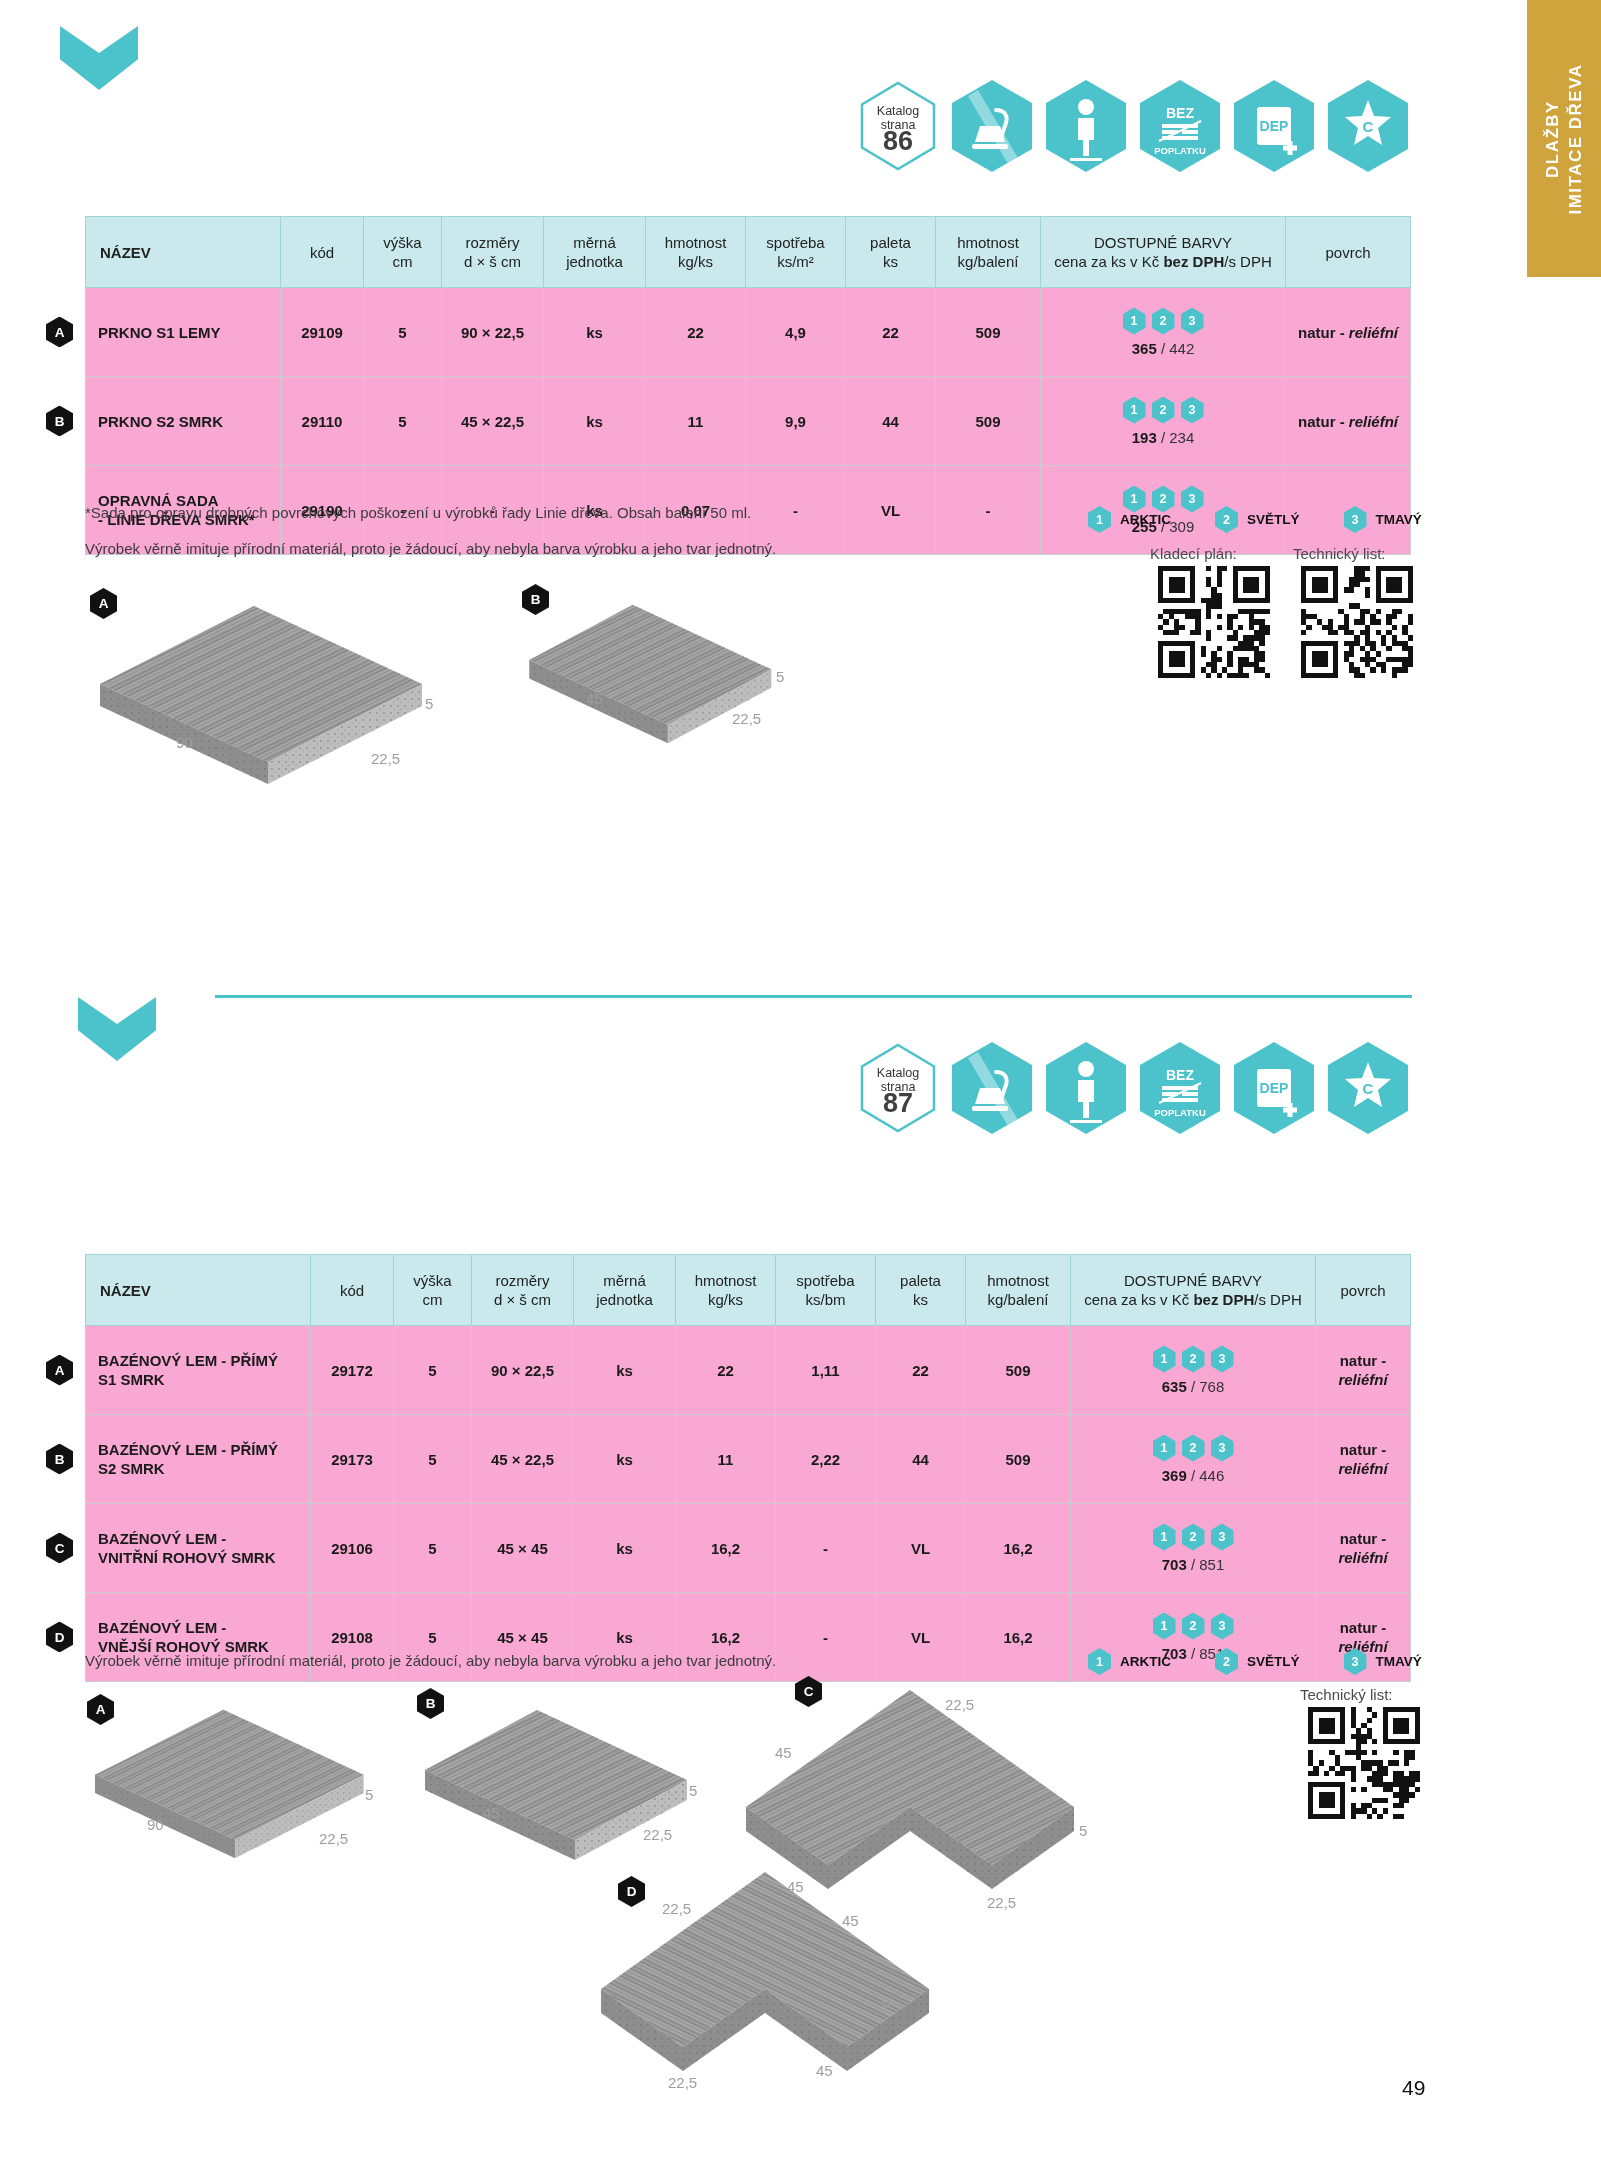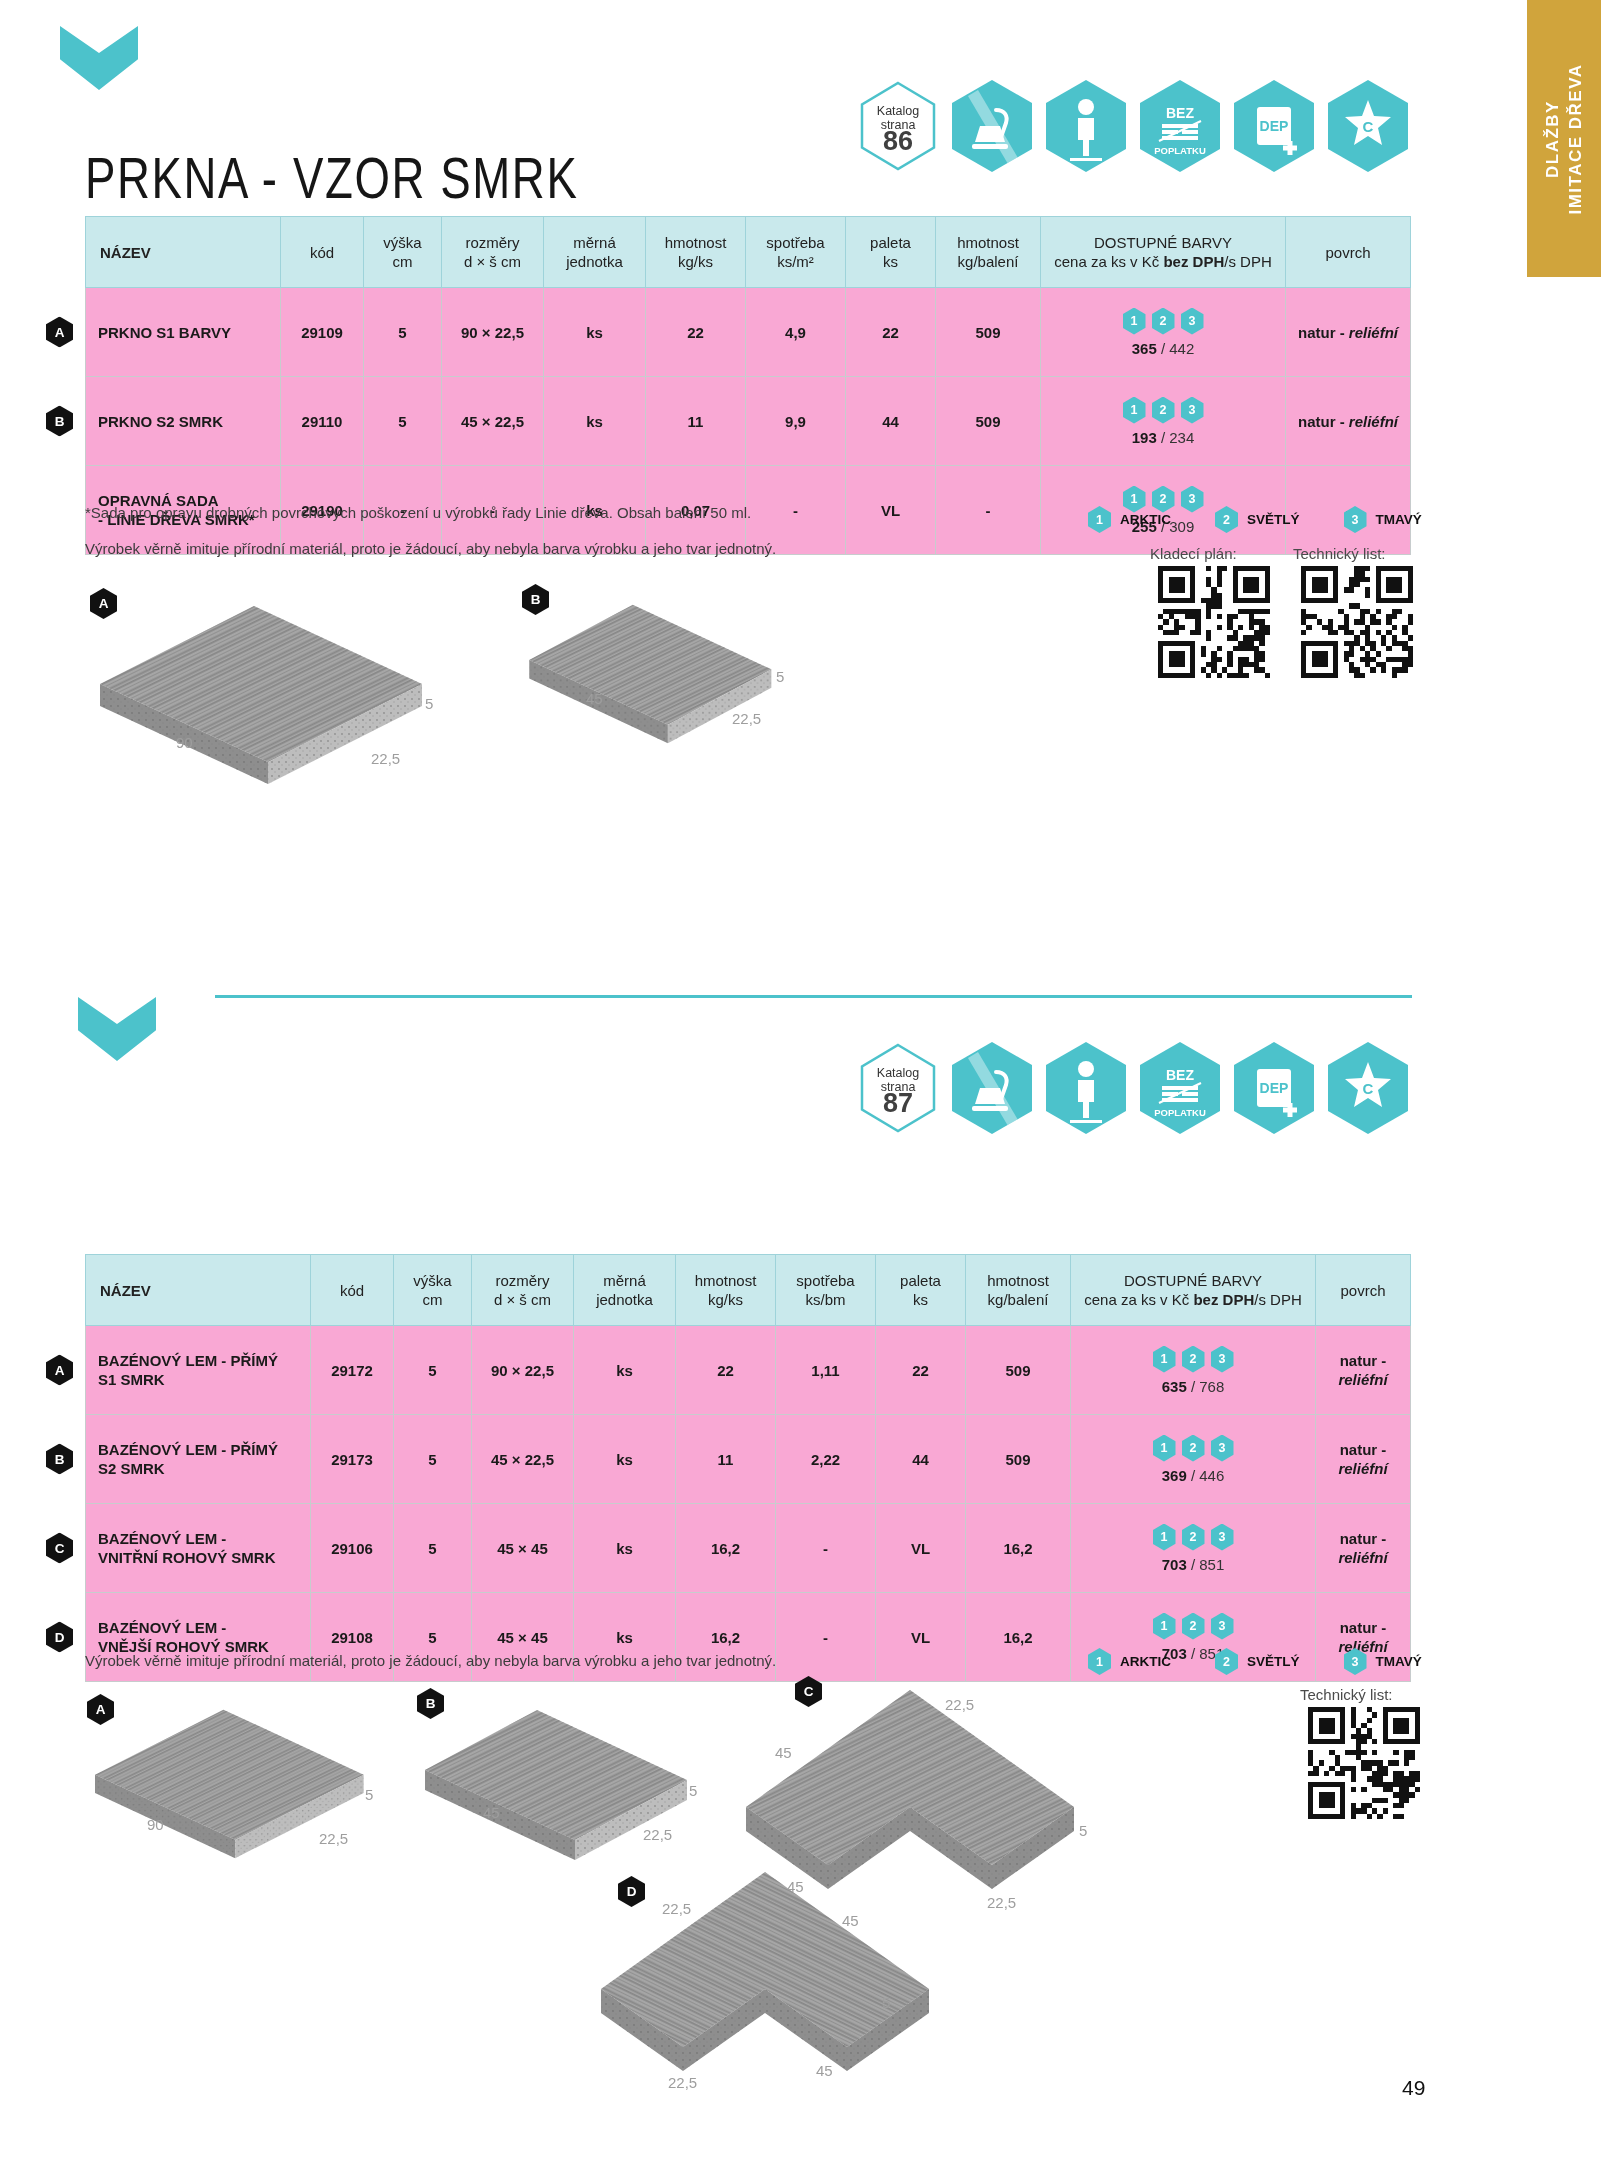--- a/index.html
+++ b/index.html
@@ -93,21 +93,20 @@
   </svg>
 
   <div class="side-tab">
     <div class="tab-text">
       <div>DLAŽBY</div>
       <div>IMITACE DŘEVA</div>
     </div>
   </div>
 
   <div class="chevron" style="left:60px;top:26px;width:78px;height:64px"></div>
-  <div class="big-title" style="left:85px;top:148px"><span>PRKNA - VZOR SMRK</span></div>
 
   <div class="icon-row" style="left:858px;top:80px">
       <div class="khex">
         <svg viewBox="0 0 80 92" width="80" height="92">
           <polygon points="40,3 76,24.5 76,67.5 40,89 4,67.5 4,24.5" fill="#fff" stroke="#4cc2cb" stroke-width="2.5"></polygon>
         </svg>
         <div class="kt">
           <span>Katalog</span>
           <span>strana</span>
           <b>86</b>
@@ -208,21 +207,21 @@
             <div class="h1">DOSTUPNÉ BARVY</div>
             <div class="h2">cena za ks v Kč <b>bez DPH</b>/s DPH</div>
           </th>
           <th>
             <div class="h1">povrch</div>
           </th>
         </tr>
       </thead>
       <tbody>
         <tr>
-          <td class="name"><span class="marker">A</span><span class="nm">PRKNO S1 BARVY</span></td>
+          <td class="name"><span class="marker">A</span><span class="nm">PRKNO S1 LEMY</span></td>
           <td><b>29109</b></td>
           <td><b>5</b></td>
           <td><b>90 × 22,5</b></td>
           <td><b>ks</b></td>
           <td><b>22</b></td>
           <td><b>4,9</b></td>
           <td><b>22</b></td>
           <td><b>509</b></td>
           <td>
             <div class="badges">

